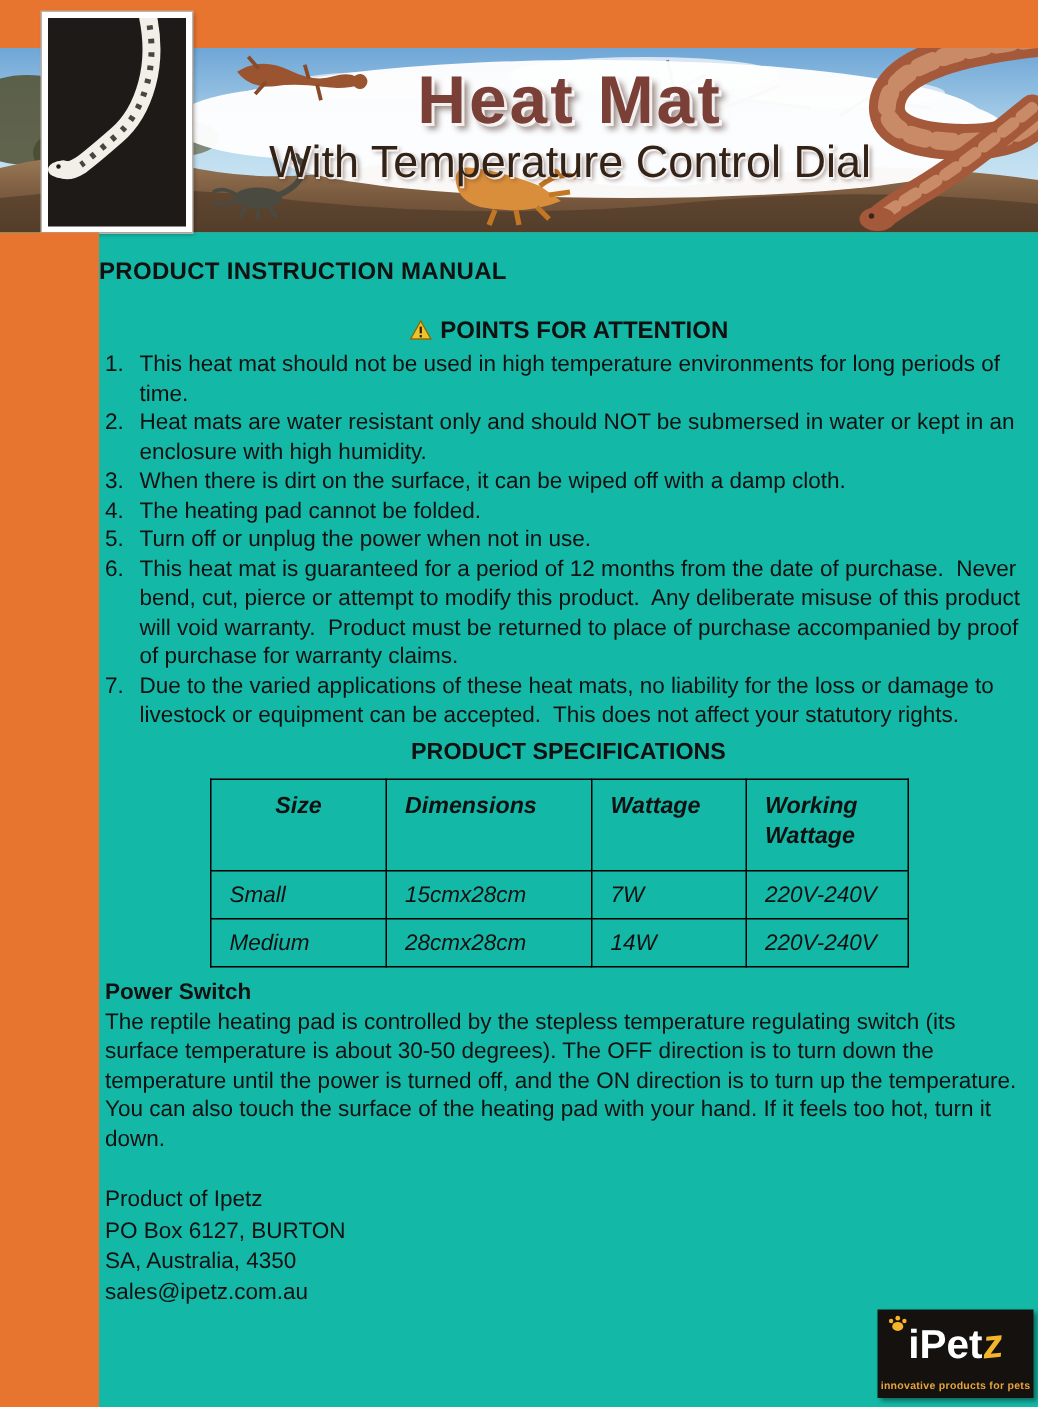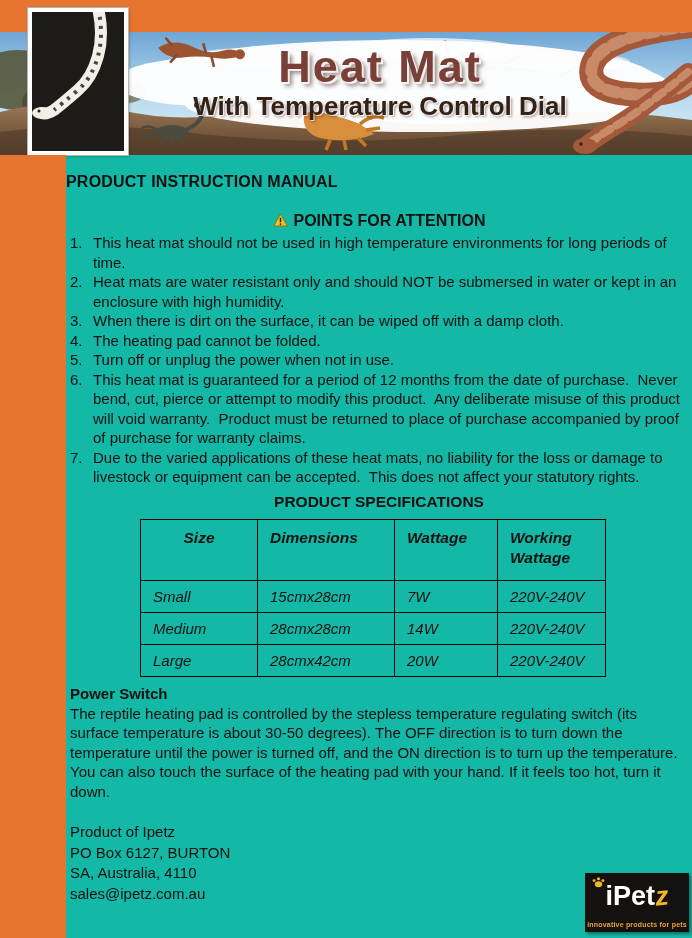--- a/index.html
+++ b/index.html
@@ -13,21 +13,21 @@
   .header{position:absolute;left:0;top:0;width:692px;height:155px;}
   .header-orange-bar{position:absolute;left:0;top:0;width:692px;height:32px;background:#E7742F;}
   .header-photo{position:absolute;left:0;top:32px;width:692px;height:123px;overflow:hidden;}
   .header-photo svg{display:block;}
   .header-titles{position:absolute;left:140px;top:44px;width:480px;text-align:center;pointer-events:none;}
   .heat-title{
     font-size:45px;font-weight:bold;letter-spacing:2px;color:#7A4038;line-height:1;
     text-shadow:2px 2px 0 rgba(255,255,255,.85),4px 4px 4px rgba(60,25,15,.55);
   }
   .heat-subtitle{
-    margin-top:3px;font-size:26px;font-weight:bold;color:#332216;line-height:1.1;
+    margin-top:3px;font-size:30px;font-weight:normal;color:#332216;line-height:1.1;
     text-shadow:1px 1px 0 rgba(255,255,255,.8),2px 2px 3px rgba(60,25,15,.45);
     text-align:center;
   }
   .urs-logo{
     position:absolute;left:28px;top:8px;width:92px;height:139px;
     background:#1d1a17;border:4px solid #fff;outline:1px solid #b9b3ab;
     box-shadow:1px 1px 3px rgba(0,0,0,.35);
   }
   .urs-text{
     position:absolute;left:0;bottom:6px;width:100%;text-align:center;
@@ -253,38 +253,32 @@
           <td>15cmx28cm</td>
           <td>7W</td>
           <td>220V-240V</td>
         </tr>
         <tr>
           <td>Medium</td>
           <td>28cmx28cm</td>
           <td>14W</td>
           <td>220V-240V</td>
         </tr>
-        <tr>
-          <td>Large</td>
-          <td>28cmx42cm</td>
-          <td>20W</td>
-          <td>220V-240V</td>
-        </tr>
       </tbody>
     </table>
 
     <div class="power-section">
       <div class="power-heading">Power Switch</div>
       <div class="power-body">The reptile heating pad is controlled by the stepless temperature regulating switch (its surface temperature is about 30-50 degrees). The OFF direction is to turn down the temperature until the power is turned off, and the ON direction is to turn up the temperature. You can also touch the surface of the heating pad with your hand. If it feels too hot, turn it down.</div>
     </div>
 
     <div class="contact">
       <div>Product of Ipetz</div>
       <div>PO Box 6127, BURTON</div>
-      <div>SA, Australia, 4110</div>
+      <div>SA, Australia, 4350</div>
       <div>sales@ipetz.com.au</div>
     </div>
   </div>
 
   <div class="ipetz-logo">
     <svg class="ipetz-paw" viewBox="0 0 14 13">
       <ellipse cx="7" cy="9" rx="4" ry="3.2" fill="#F5B52A"></ellipse>
       <circle cx="2.2" cy="5" r="1.6" fill="#F5B52A"></circle>
       <circle cx="7" cy="3" r="1.7" fill="#F5B52A"></circle>
       <circle cx="11.8" cy="5" r="1.6" fill="#F5B52A"></circle>

